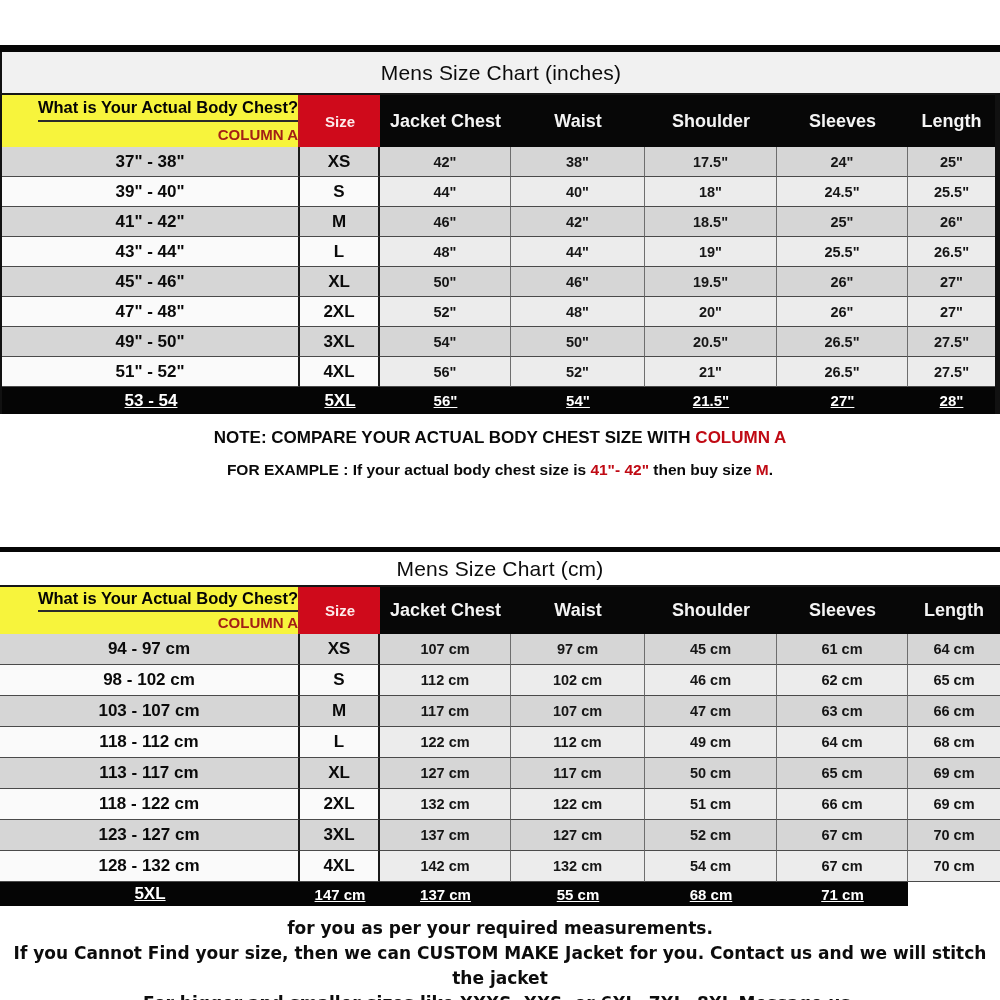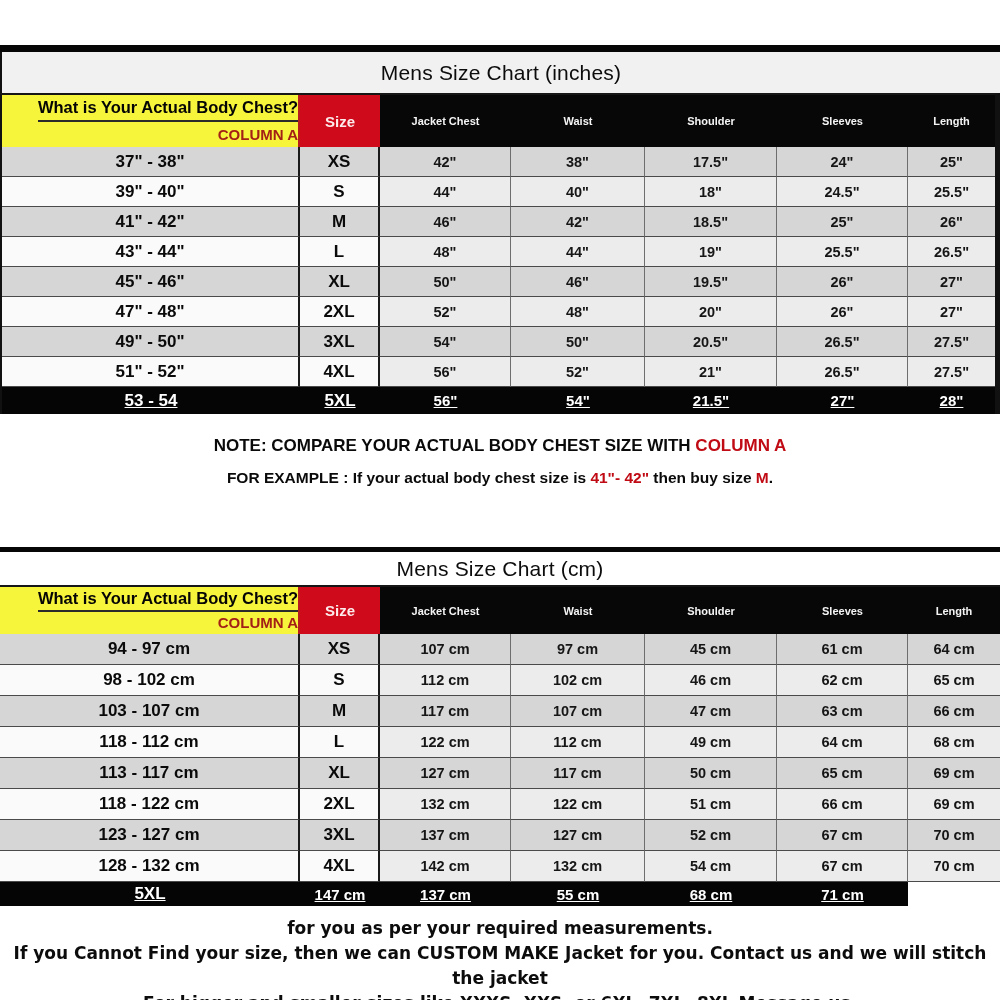--- a/index.html
+++ b/index.html
@@ -18,39 +18,39 @@
   .tbl-1{grid-template-columns:300px 80px 131px 134px 132px 131px 92px;}
   
   .hdr{display:flex;align-items:center;justify-content:center;}
   .tbl-0 .hdr{height:52px;}
   .tbl-1 .hdr{height:47px;}
   .hdr-a{flex-direction:column;background:#f7f43c;border-right:2px solid #b91c1c;align-items:flex-end;}
   .hdr-a-top,.hdr-a-bot{flex:1;display:flex;align-items:center;justify-content:center;}
   .hdr-a-top{border-bottom:2px solid #2a2a2a;font-weight:bold;font-size:16.5px;color:#050505;}
   .hdr-a-bot{font-weight:bold;font-size:15px;color:#a32016;}
   .hdr-size{background:#cf0a1b;color:#fdecec;font-size:15px;font-weight:bold;}
-  .hdr-m{background:#070707;color:#f4f4f4;font-size:11px;font-weight:bold;}
+  .hdr-m{background:#070707;color:#f4f4f4;font-size:18px;font-weight:bold;}
   
   .cell{display:flex;align-items:center;justify-content:center;border-bottom:1px solid #4a4a4a;border-right:1px solid #6e6e6e;box-sizing:border-box;}
   .tbl-0 .cell{height:30px;}
   .tbl-1 .cell{height:31px;}
   .cell-a,.cell-size{font-size:17px;font-weight:bold;color:#0a0a0a;}
   .cell-a{border-right:2px solid #1a1a1a;}
   .cell-size{border-right:2px solid #1a1a1a;}
   .cell-val{font-size:14.5px;font-weight:bold;color:#161616;}
   .cell-last{border-right:none;}
   .ceven{background:#d6d6d6;}
   .codd{background:#fafafa;}
   .codd.cell-val{background:#ececec;}
   .c5{background:#050505 !important;color:#ffffff !important;border:none !important;text-decoration:underline;}
   .tbl-0 .c5{height:27px;}
   .tbl-1 .c5{height:24px;}
   .c5.cell-val{font-size:15px;}
   
-  .note{height:133px;text-align:center;padding-top:22px;box-sizing:border-box;}
+  .note{height:133px;text-align:center;padding-top:14px;box-sizing:border-box;}
   .note-l1{font-size:17px;font-weight:bold;color:#0a0a0a;}
   .note-l2{font-size:15.5px;font-weight:bold;margin-top:10px;color:#0a0a0a;}
   .note-l3{font-size:15.5px;font-weight:bold;margin-top:13px;color:#0a0a0a;}
   .red{color:#c00a14;}
   
   .footer{padding-top:10px;text-align:center;font-family:"DejaVu Sans","Liberation Sans",sans-serif;}
   .footer-line{font-size:17px;font-weight:bold;line-height:25px;color:#0c0c0c;}
 </style>
 </head>
 <body>

